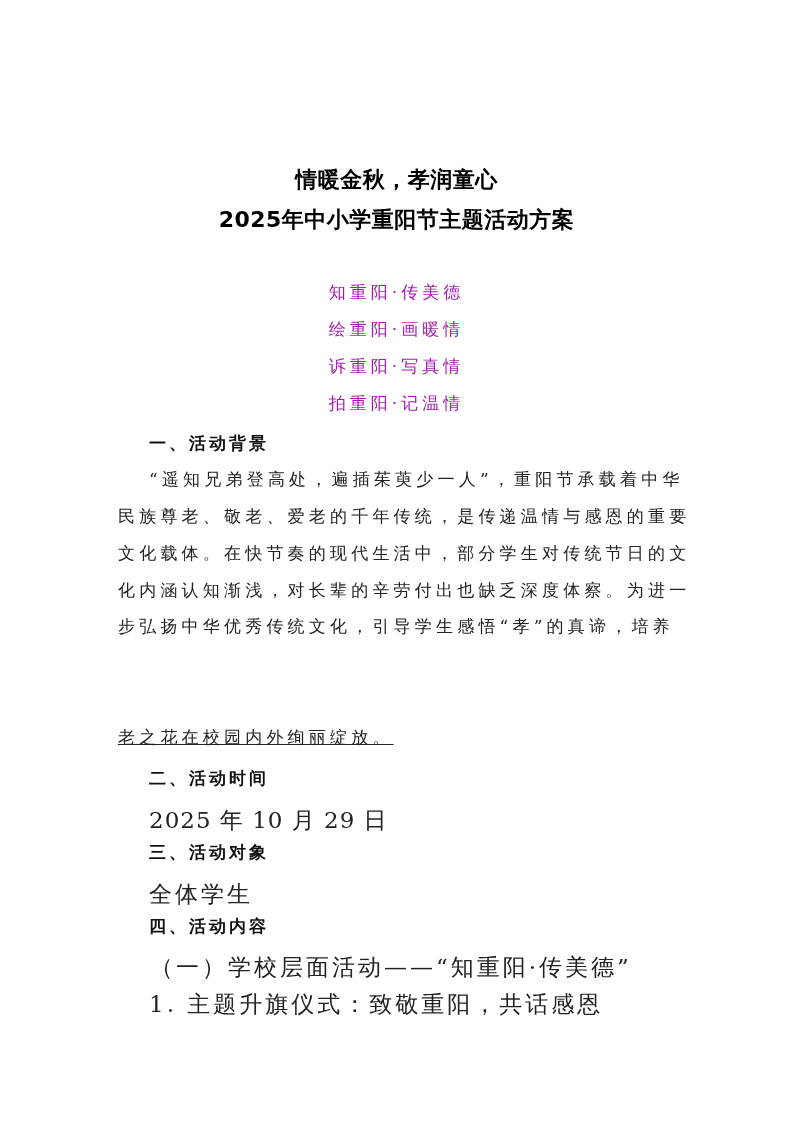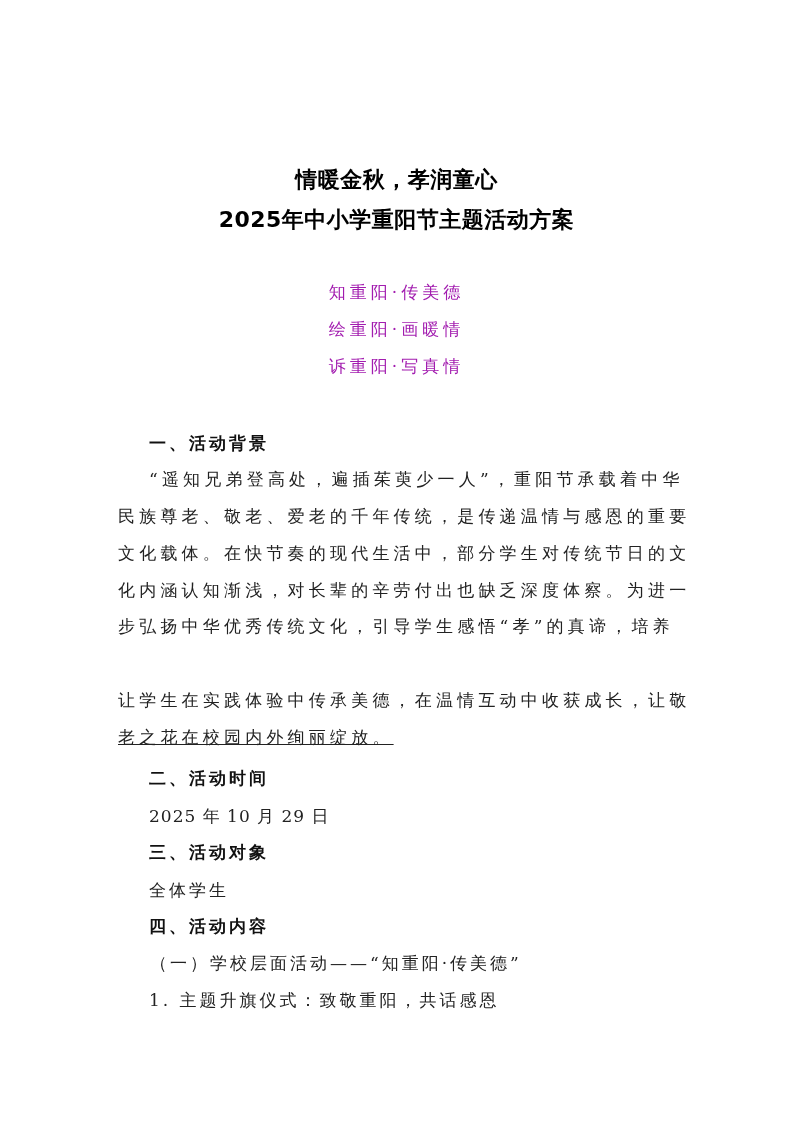--- a/index.html
+++ b/index.html
@@ -9,42 +9,42 @@
   .title { position: absolute; left: 0; width: 793px; text-align: center;
            font-family: "DejaVu Sans", "Liberation Sans", sans-serif; font-weight: bold;
            font-size: 22px; letter-spacing: 0.5px; color: #000; }
   .subtitle { position: absolute; left: 0; width: 793px; text-align: center;
               font-size: 17px; letter-spacing: 4px; color: #a21caf; }
   .heading { position: absolute; left: 149px; font-family: "DejaVu Sans", "Liberation Sans", sans-serif;
              font-weight: bold; font-size: 17px; letter-spacing: 3px; color: #111; }
   .line { position: absolute; left: 118px; width: 570px; font-size: 17px; color: #222;
           white-space: nowrap; letter-spacing: 4.2px; }
   .line.first { left: 149px; }
-  .plain { position: absolute; left: 149px; font-size: 17px; color: #222; letter-spacing: 3px; white-space: nowrap; }
+  .plain { position: absolute; left: 149px; font-size: 23px; color: #222; letter-spacing: 3px; white-space: nowrap; }
 </style>
 </head>
 <body>
 
 <div class="page">
 
   <div class="title" style="top:157px;">情暖金秋，孝润童心</div>
   <div class="title" style="top:197px;">2025年中小学重阳节主题活动方案</div>
 
   <div class="subtitle" style="top:273px;">知重阳·传美德</div>
   <div class="subtitle" style="top:310px;">绘重阳·画暖情</div>
   <div class="subtitle" style="top:347px;">诉重阳·写真情</div>
+  <div class="subtitle" style="top:384px;">拍重阳·记温情</div>
 
   <div class="heading" style="top:424px;">一、活动背景</div>
 
   <div class="line first" style="top:460px;">“遥知兄弟登高处，遍插茱萸少一人”，重阳节承载着中华</div>
   <div class="line" style="top:497px;">民族尊老、敬老、爱老的千年传统，是传递温情与感恩的重要</div>
   <div class="line" style="top:534px;">文化载体。在快节奏的现代生活中，部分学生对传统节日的文</div>
   <div class="line" style="top:571px;">化内涵认知渐浅，对长辈的辛劳付出也缺乏深度体察。为进一</div>
   <div class="line" style="top:607px;">步弘扬中华优秀传统文化，引导学生感悟“孝”的真谛，培养</div>
-  <div class="line" style="top:681px;">让学生在实践体验中传承美德，在温情互动中收获成长，让敬</div>
   <div class="line" style="top:718px;text-decoration:underline;">老之花在校园内外绚丽绽放。</div>
 
   <div class="heading" style="top:759px;">二、活动时间</div>
   <div class="plain" style="top:797px; letter-spacing:1px;">2025 年 10 月 29 日</div>
 
   <div class="heading" style="top:833px;">三、活动对象</div>
   <div class="plain" style="top:871px;">全体学生</div>
 
   <div class="heading" style="top:907px;">四、活动内容</div>
   <div class="plain" style="top:944px; left:150px;">（一）学校层面活动——“知重阳·传美德”</div>

